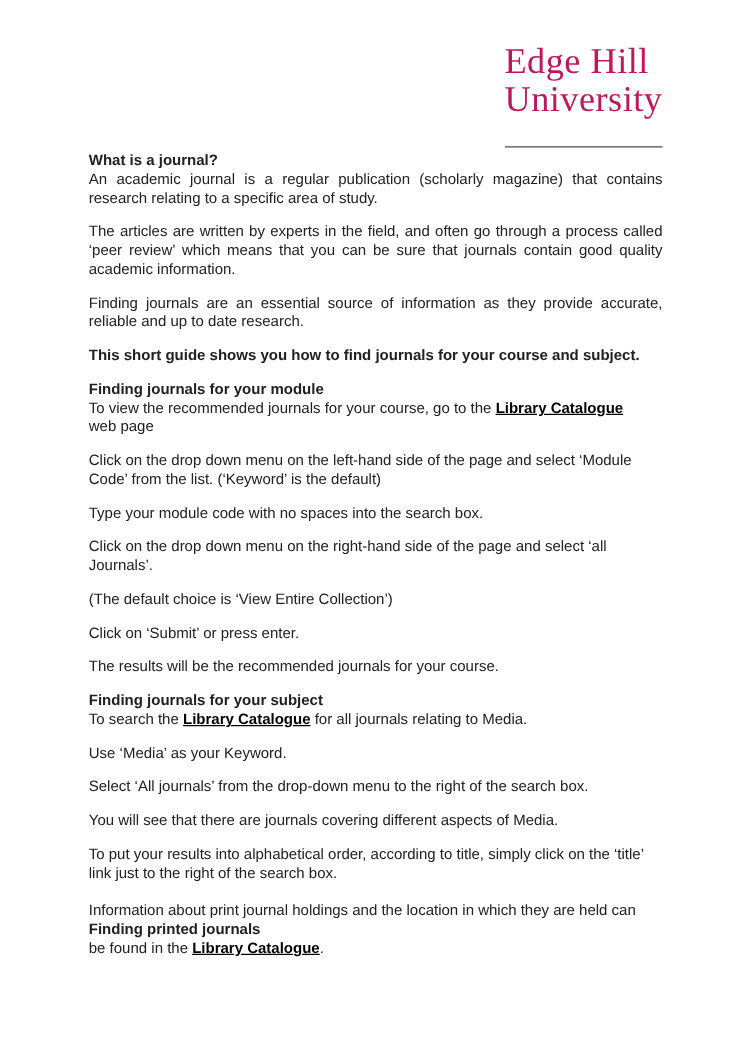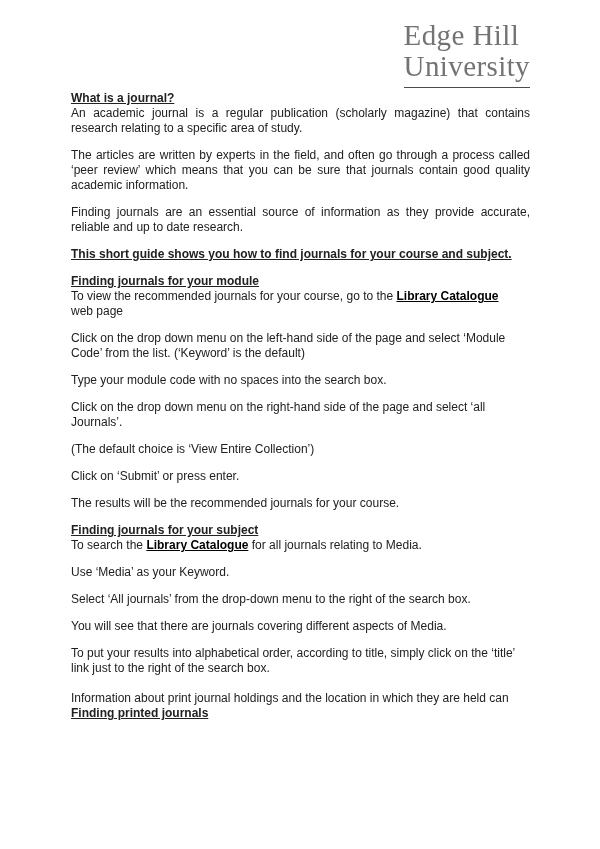--- a/index.html
+++ b/index.html
@@ -16,34 +16,35 @@
     padding: 20px 70px 0 71px;
     background: #ffffff;
   }
   
   .logo {
     margin-left: auto;
     width: fit-content;
     font-family: "Liberation Serif", serif;
     font-size: 29px; line-height: 31px;
     letter-spacing: 0.4px;
-    color: #737373;
-    padding-bottom: 5px;
+    color: #be185d;
+    padding-bottom: 21px;
     border-bottom: 1.5px solid #4b4b4b;
     margin-bottom: 3px;
+    margin-top: 14px;
   }
   
   .para { margin: 0 0 12px 0; }
   .line { white-space: nowrap; }
   .line.j {
     white-space: normal;
     text-align: justify;
     text-align-last: justify;
   }
-  .h { font-weight: bold; text-decoration: underline; }
+  .h { font-weight: bold; }
   .mt-extra { margin-top: 15px; }
   a.doclink {
     color: #000000;
     font-weight: bold;
     text-decoration: underline;
     cursor: pointer;
   }
   .bold { font-weight: normal; }
 </style>
 </head>
@@ -127,15 +128,16 @@
   </div>
 
   <div class="para">
     <div class="line">To put your results into alphabetical order, according to title, simply click on the ‘title’</div>
     <div class="line">link just to the right of the search box.</div>
   </div>
 
   <div class="para mt-extra">
     <div class="line">Information about print journal holdings and the location in which they are held can</div>
     <div class="line h">Finding printed journals</div>
+    <div class="line"><span>be found in the </span><a class="doclink">Library Catalogue</a><span>.</span></div>
   </div>
 
 </div>
 
 </body></html>

